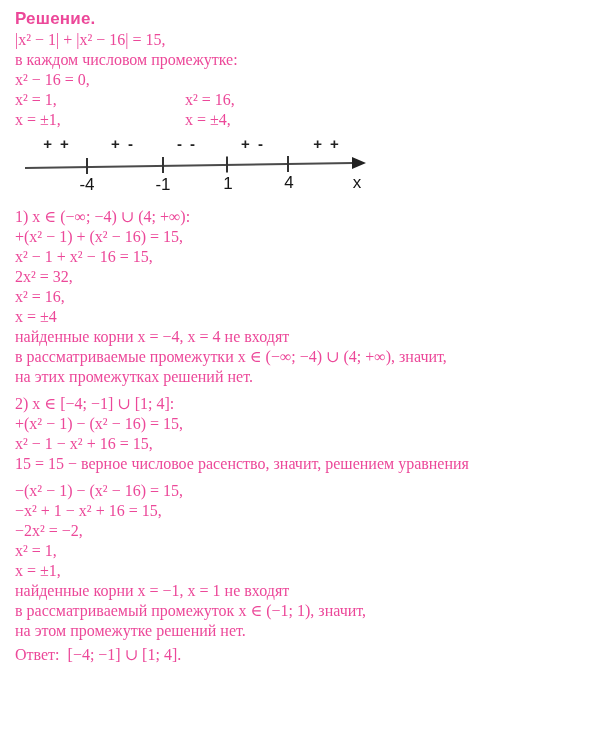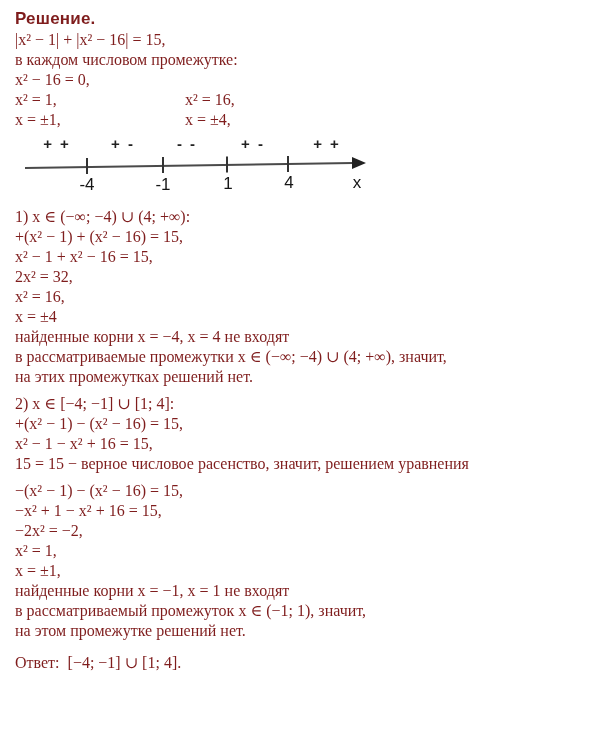--- a/index.html
+++ b/index.html
@@ -11,21 +11,21 @@
     width: 600px;
     height: 736px;
     overflow: hidden;
   }
   .page {
     position: relative;
     width: 600px;
     height: 736px;
     box-sizing: border-box;
     padding: 8px 10px 0 15px;
-    color: #7f1d1d;
+    color: #ec4899;
     font-family: "Liberation Serif", "DejaVu Serif", serif;
     font-size: 16px;
     line-height: 20px;
   }
   .heading {
     font-family: "Liberation Sans", "DejaVu Sans", sans-serif;
     font-weight: bold;
     font-size: 17px;
     line-height: 22px;
     letter-spacing: 0.2px;
@@ -56,21 +56,21 @@
     letter-spacing: 2px;
     fill: #222222;
   }
   .nl-label {
     font-family: "Liberation Sans", "DejaVu Sans", sans-serif;
     font-size: 17px;
     fill: #161616;
   }
   .block-case { margin-top: 7px; }
   .block-nl   { margin-top: 0; }
-  .answer-line { margin-top: 12px; }
+  .answer-line { margin-top: 4px; }
 </style>
 </head>
 <body>
 
 <div class="page">
 
   <div class="heading">Решение.</div>
 
   <div class="line">|x² − 1| + |x² − 16| = 15,</div>
   <div class="line">в каждом числовом промежутке:</div>

